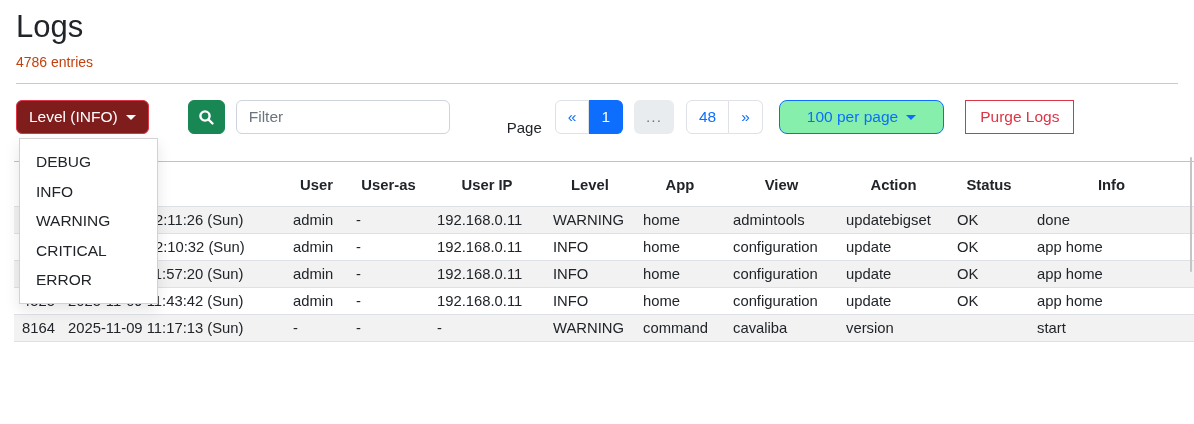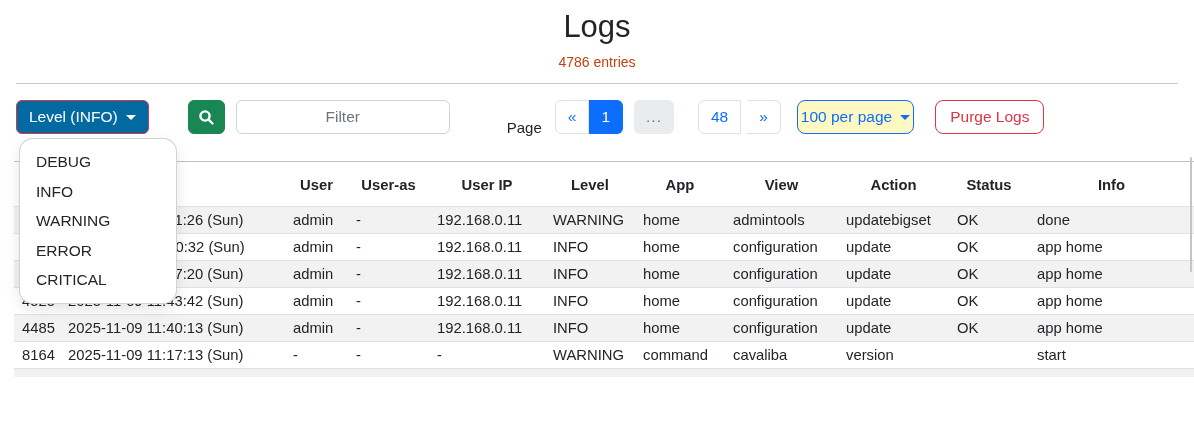--- a/index.html
+++ b/index.html
@@ -2,60 +2,60 @@
 <html><head>
 <meta charset="utf-8">
 <style>
   * { box-sizing: border-box; margin: 0; padding: 0; }
   html,body { background:#fff; }
   body {
     width:1194px; height:424px; overflow:hidden; position:relative;
     font-family:"Liberation Sans","DejaVu Sans",sans-serif;
     color:#212529; font-size:15px;
   }
-  .header { padding:8px 16px 0;text-align:center; }
+  .header { padding:8px 16px 0; }
   .page-title { font-size:31px; font-weight:500; line-height:1.2; margin-bottom:9px; }
   .subtitle { font-size:14px; color:#c2410c; margin-bottom:13px; }
   .header hr { border:none; border-top:1px solid #c8c9cb; }
 
   .toolbar { margin:16px 16px 0; display:flex; align-items:center; height:34px; }
   .btn { display:inline-flex; align-items:center; justify-content:center;
          height:34px; border-radius:6px; font-size:15.5px; cursor:pointer;
          border:1px solid transparent; background:none; white-space:nowrap;
          font-family:inherit; }
-  .btn-danger { background:#0369a1; border-color:#dc3545; color:#fff; padding:16px 12px; }
+  .btn-danger { background:#7f1d1d; border-color:#dc3545; color:#fff; padding:16px 12px; }
   .btn-success { background:#198754; border-color:#198754; color:#fff; width:37px; }
   .caret { width:0; height:0; border-left:5px solid transparent; border-right:5px solid transparent;
            border-top:5px solid currentColor; display:inline-block; margin-left:8px; }
   .filter-input { margin-left:11px; width:214px; height:34px; border:1px solid #ced4da;
                   border-radius:6px; padding:16px 12px; font-size:15.5px; color:#212529;
-                  font-family:inherit; outline:none;text-align:center; }
+                  font-family:inherit; outline:none; }
   .filter-input::placeholder { color:#6c757d; opacity:1; }
 
   .page-label { margin-left:57px; font-size:15px;margin-top:20px; }
   .pg-group { display:inline-flex; margin-left:13px; }
   .pg-group .pg-btn { border:1px solid #dee2e6; background:#fff; color:#0d6efd;
         font-size:15.5px; padding:0 12px; height:34px; display:inline-flex;
         align-items:center; cursor:pointer; font-family:inherit; }
   .pg-group .pg-btn:first-child { border-radius:6px 0 0 6px; }
   .pg-group .pg-btn:last-child { border-radius:0 6px 6px 0; border-left:none; }
   .pg-btn.active { background:#0d6efd; border-color:#0d6efd; color:#fff; }
   .pg-ellipsis { margin-left:11px; background:#e9ecef; color:#6c757d; border:none;
         border-radius:6px; height:34px; padding:0 12px; font-size:15.5px;
         display:inline-flex; align-items:center; letter-spacing:1px; font-family:inherit; }
-  .pg-group.last { margin-left:24px;gap:6px; }
+  .pg-group.last { margin-left:12px; }
 
   .btn-outline-primary { margin-left:16px; border:1px solid #0d6efd; color:#0d6efd;
-        border-radius:8px; padding:0 3px; background:#fef9c3; }
+        border-radius:8px; padding:0 27px; background:#86efac; }
   .btn-outline-danger { margin-left:21px; border:1px solid #dc3545; color:#dc3545;
-        border-radius:8px; padding:0 14px; background:#fff; }
+        border-radius:0; padding:0 14px; background:#fff; }
 
   .level-wrap { position:relative; display:inline-block; }
-  .dropdown-menu { position:absolute; top:38px; left:3px; width:158px; z-index:100;
-        background:#fff; border:1px solid rgba(0,0,0,.175); border-radius:14px;
+  .dropdown-menu { position:absolute; top:38px; left:3px; width:139px; z-index:100;
+        background:#fff; border:1px solid rgba(0,0,0,.175); border-radius:0;
         padding:8px 0; box-shadow:0 6px 14px rgba(0,0,0,.1); }
   .dd-item { padding:4px 16px; font-size:15.5px; color:#212529; cursor:pointer;
         line-height:21.5px; }
 
   .table-wrap { margin:27px 0 0 14px; width:1180px; border-top:1px solid #c1c2c4; }
   table { width:100%; border-collapse:collapse; table-layout:fixed; }
   th { text-align:center; font-weight:bold; font-size:14.8px; padding:15px 8px 13px;
        overflow:hidden; white-space:nowrap; }
   td { font-size:14.8px; padding:4px 8px; border-top:1px solid #dee2e6;
        line-height:18px; overflow:hidden; white-space:nowrap; }
@@ -79,22 +79,22 @@
 
   <div class="level-wrap">
     <button class="btn btn-danger">
       <span>Level (INFO)</span>
       <span class="caret"></span>
     </button>
     <div class="dropdown-menu">
       <div class="dd-item">DEBUG</div>
       <div class="dd-item">INFO</div>
       <div class="dd-item">WARNING</div>
+      <div class="dd-item">CRITICAL</div>
       <div class="dd-item">ERROR</div>
-      <div class="dd-item">CRITICAL</div>
     </div>
   </div>
 
   <button class="btn btn-success" style="margin-left:39px;">
     <svg class="search-svg" width="17" height="17" viewBox="0 0 17 17">
       <circle cx="7" cy="7" r="4.6" fill="none" stroke="#fff" stroke-width="2.4"></circle>
       <line x1="10.5" y1="10.5" x2="14.5" y2="14.5" stroke="#fff" stroke-width="2.4" stroke-linecap="round"></line>
     </svg>
   </button>
 
@@ -200,33 +200,20 @@
           <td>-</td>
           <td>192.168.0.11</td>
           <td>INFO</td>
           <td>home</td>
           <td>configuration</td>
           <td>update</td>
           <td>OK</td>
           <td>app home</td>
         </tr>
         <tr>
-          <td>4485</td>
-          <td>2025-11-09 11:40:13 (Sun)</td>
-          <td>admin</td>
-          <td>-</td>
-          <td>192.168.0.11</td>
-          <td>INFO</td>
-          <td>home</td>
-          <td>configuration</td>
-          <td>update</td>
-          <td>OK</td>
-          <td>app home</td>
-        </tr>
-        <tr>
           <td>8164</td>
           <td>2025-11-09 11:17:13 (Sun)</td>
           <td>-</td>
           <td>-</td>
           <td>-</td>
           <td>WARNING</td>
           <td>command</td>
           <td>cavaliba</td>
           <td>version</td>
           <td></td>

